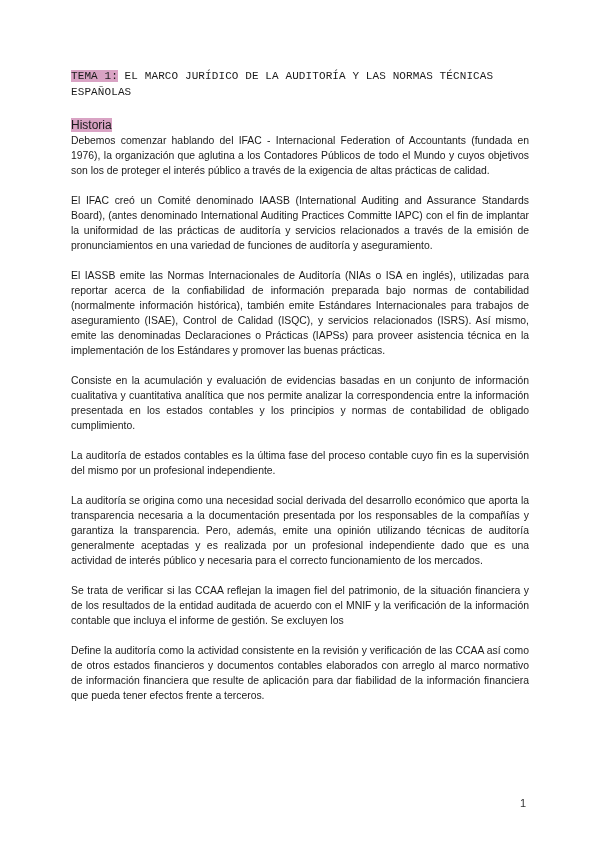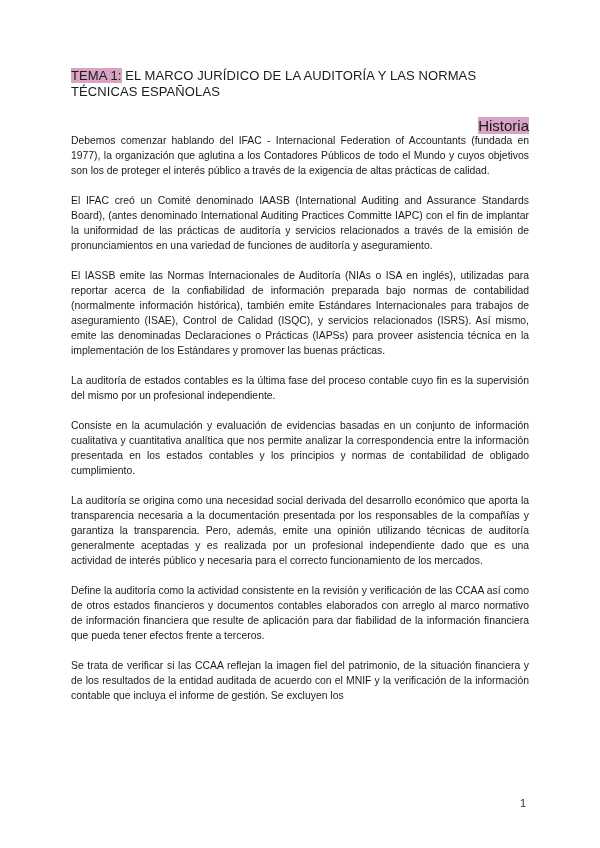--- a/index.html
+++ b/index.html
@@ -2,48 +2,48 @@
 <html><head>
   <meta charset="utf-8">
   <style>
     html, body { margin: 0; padding: 0; background: #ffffff; }
     body { width: 600px; height: 848px; position: relative; overflow: hidden; }
     .page {
       position: absolute; left: 71px; top: 68px; width: 458px;
       font-family: "Liberation Sans", sans-serif;
       font-size: 10.4px; line-height: 15px; color: #1a1a1a;
     }
-    .title { font-size: 13px; line-height: 16px; margin: 0 0 18px 0; font-weight: normal; letter-spacing: 0.1px; }
+    .title { font-size: 11px; line-height: 16px; margin: 0 0 18px 0; font-weight: normal; letter-spacing: 0.1px; font-family: Liberation Mono, monospace; }
     .hl { background: #d9a3c4; }
-    .heading { margin: 0; font-weight: normal; font-size: 15px; line-height: 15px; text-align: right; }
+    .heading { margin: 0; font-weight: normal; font-size: 12px; line-height: 15px; }
     p { margin: 0 0 15px 0; text-align: justify; }
     .section { margin-bottom: 0; }
     .page-number {
       position: absolute; left: 520px; top: 797px;
       font-family: "Liberation Sans", sans-serif; font-size: 11px; color: #333;
     }
   </style>
 </head>
 <body>
 
 <div class="page">
   <h1 class="title"><span class="hl">TEMA 1:</span><span> EL MARCO JURÍDICO DE LA AUDITORÍA Y LAS NORMAS TÉCNICAS ESPAÑOLAS</span></h1>
 
   <div class="section">
     <h2 class="heading"><span class="hl">Historia</span></h2>
-    <p>Debemos comenzar hablando del IFAC - Internacional Federation of Accountants (fundada en 1977), la organización que aglutina a los Contadores Públicos de todo el Mundo y cuyos objetivos son los de proteger el interés público a través de la exigencia de altas prácticas de calidad.</p>
+    <p>Debemos comenzar hablando del IFAC - Internacional Federation of Accountants (fundada en 1976), la organización que aglutina a los Contadores Públicos de todo el Mundo y cuyos objetivos son los de proteger el interés público a través de la exigencia de altas prácticas de calidad.</p>
     <p>El IFAC creó un Comité denominado IAASB (International Auditing and Assurance Standards Board), (antes denominado International Auditing Practices Committe IAPC) con el fin de implantar la uniformidad de las prácticas de auditoría y servicios relacionados a través de la emisión de pronunciamientos en una variedad de funciones de auditoría y aseguramiento.</p>
     <p>El IASSB emite las Normas Internacionales de Auditoría (NIAs o ISA en inglés), utilizadas para reportar acerca de la confiabilidad de información preparada bajo normas de contabilidad (normalmente información histórica), también emite Estándares Internacionales para trabajos de aseguramiento (ISAE), Control de Calidad (ISQC), y servicios relacionados (ISRS). Así mismo, emite las denominadas Declaraciones o Prácticas (IAPSs) para proveer asistencia técnica en la implementación de los Estándares y promover las buenas prácticas.</p>
   </div>
 
   <div class="section">
+    <p>Consiste en la acumulación y evaluación de evidencias basadas en un conjunto de información cualitativa y cuantitativa analítica que nos permite analizar la correspondencia entre la información presentada en los estados contables y los principios y normas de contabilidad de obligado cumplimiento.</p>
     <p>La auditoría de estados contables es la última fase del proceso contable cuyo fin es la supervisión del mismo por un profesional independiente.</p>
-    <p>Consiste en la acumulación y evaluación de evidencias basadas en un conjunto de información cualitativa y cuantitativa analítica que nos permite analizar la correspondencia entre la información presentada en los estados contables y los principios y normas de contabilidad de obligado cumplimiento.</p>
     <p>La auditoría se origina como una necesidad social derivada del desarrollo económico que aporta la transparencia necesaria a la documentación presentada por los responsables de la compañías y garantiza la transparencia. Pero, además, emite una opinión utilizando técnicas de auditoría generalmente aceptadas y es realizada por un profesional independiente dado que es una actividad de interés público y necesaria para el correcto funcionamiento de los mercados.</p>
   </div>
 
   <div class="section">
+    <p>Se trata de verificar si las CCAA reflejan la imagen fiel del patrimonio, de la situación financiera y de los resultados de la entidad auditada de acuerdo con el MNIF y la verificación de la información contable que incluya el informe de gestión. Se excluyen los</p>
     <p>Define la auditoría como la actividad consistente en la revisión y verificación de las CCAA así como de otros estados financieros y documentos contables elaborados con arreglo al marco normativo de información financiera que resulte de aplicación para dar fiabilidad de la información financiera que pueda tener efectos frente a terceros.</p>
-    <p>Se trata de verificar si las CCAA reflejan la imagen fiel del patrimonio, de la situación financiera y de los resultados de la entidad auditada de acuerdo con el MNIF y la verificación de la información contable que incluya el informe de gestión. Se excluyen los</p>
   </div>
 </div>
 
 <div class="page-number">1</div>
 
 </body></html>

